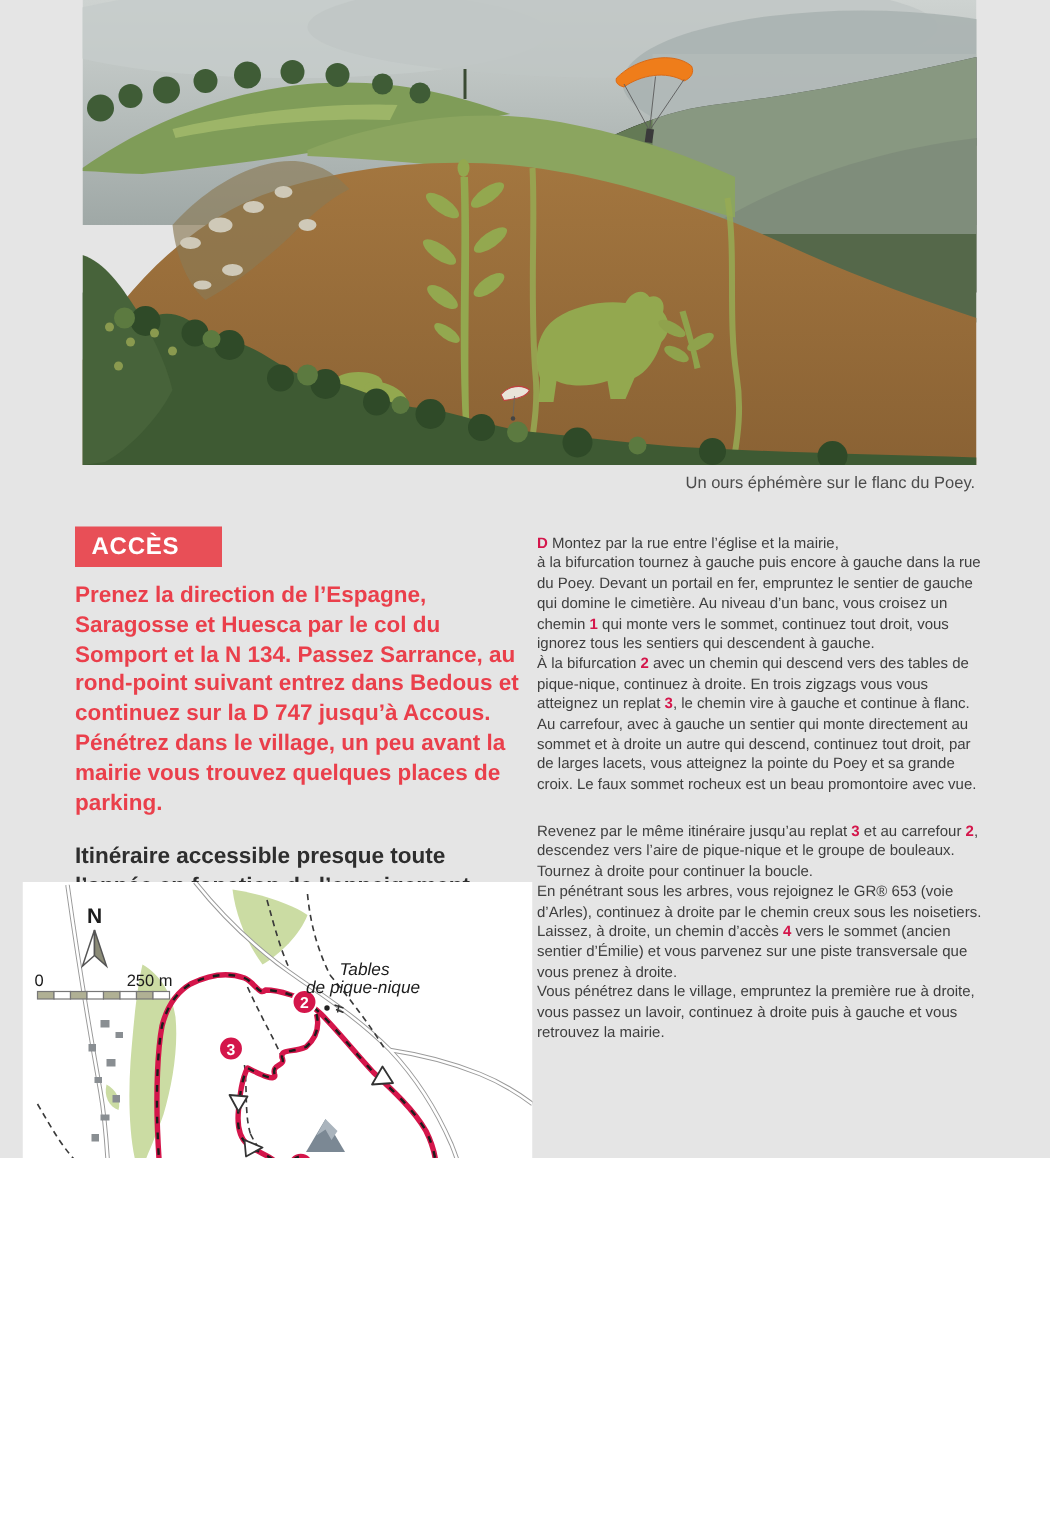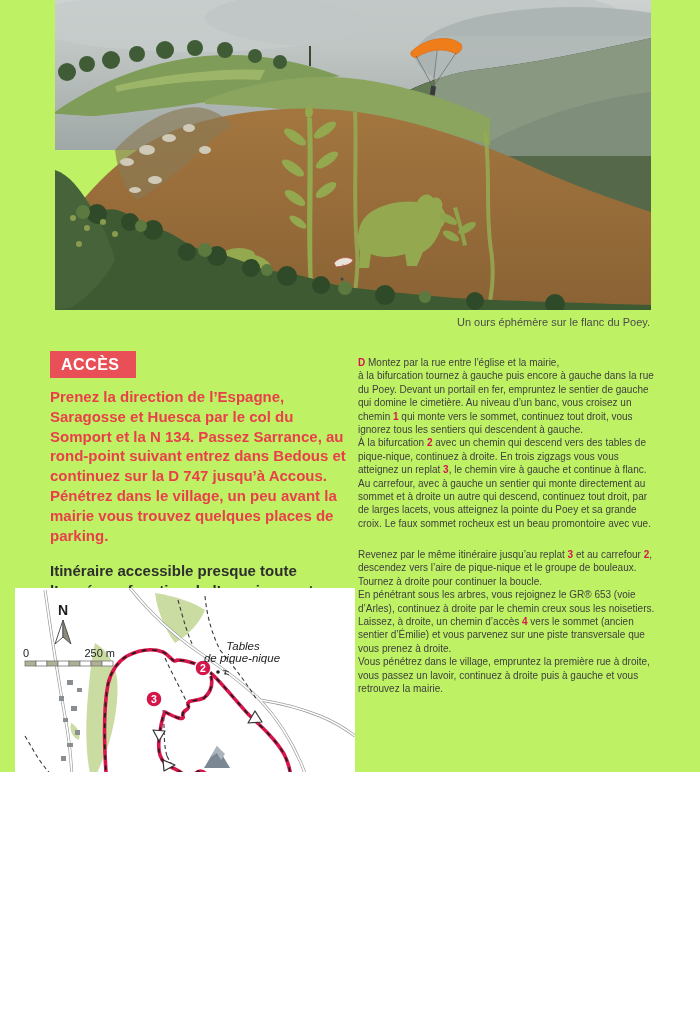--- a/index.html
+++ b/index.html
@@ -1,23 +1,23 @@
 <!DOCTYPE html>
 <html><head>
 <meta charset="utf-8">
 <style>
   html,body{margin:0;padding:0;background:#ffffff;}
-  .page{position:relative;width:700px;height:772px;background:#bef264;overflow:hidden;
+  .page{position:relative;width:700px;height:772px;background:#e5e5e5;overflow:hidden;
         font-family:"Liberation Sans",sans-serif;color:#3e3e3e;}
   .photo{position:absolute;left:55px;top:0;width:596px;height:310px;}
   .caption{position:absolute;top:316px;right:50px;font-size:11px;color:#4c4c4c;}
   .col-left{position:absolute;left:50px;top:351px;width:300px;}
   .col-right{position:absolute;left:358px;top:356px;width:302px;}
   .acces-box{display:inline-block;background:#e84f57;color:#fff;font-weight:bold;
-             font-size:16px;letter-spacing:.5px;padding:5px 16px 4px 11px;}
+             font-size:16px;letter-spacing:.5px;padding:5px 28px 4px 11px;}
   .acces-body{margin-top:9px;color:#ea3f4b;font-weight:bold;font-size:15px;line-height:1.32;}
   .acces-note{margin-top:16px;color:#2e2e2e;font-weight:bold;font-size:15px;line-height:1.32;}
   .map-wrap{position:absolute;left:15px;top:588px;width:340px;height:400px;}
   .para{font-size:10px;line-height:1.34;white-space:pre-wrap;margin:0 0 18px 0;}
   .wp{color:#d4164b;font-weight:bold;}
   .pageno{position:absolute;left:0;width:700px;top:956px;text-align:center;
           color:#e8404b;font-weight:bold;font-size:15px;}
   svg text{font-family:"Liberation Sans",sans-serif;}
 </style>
 </head>

